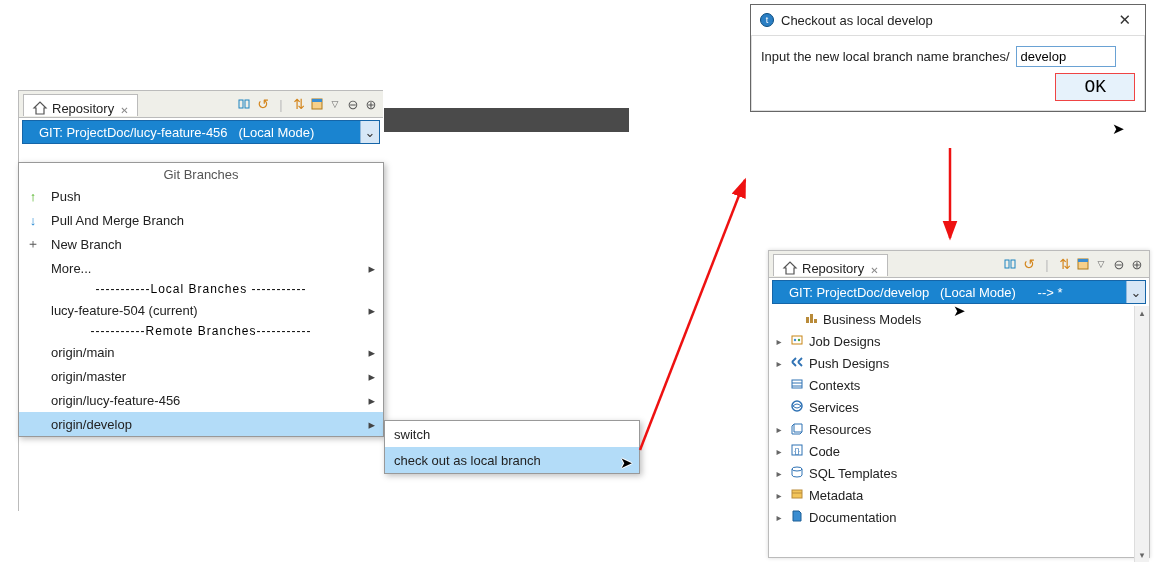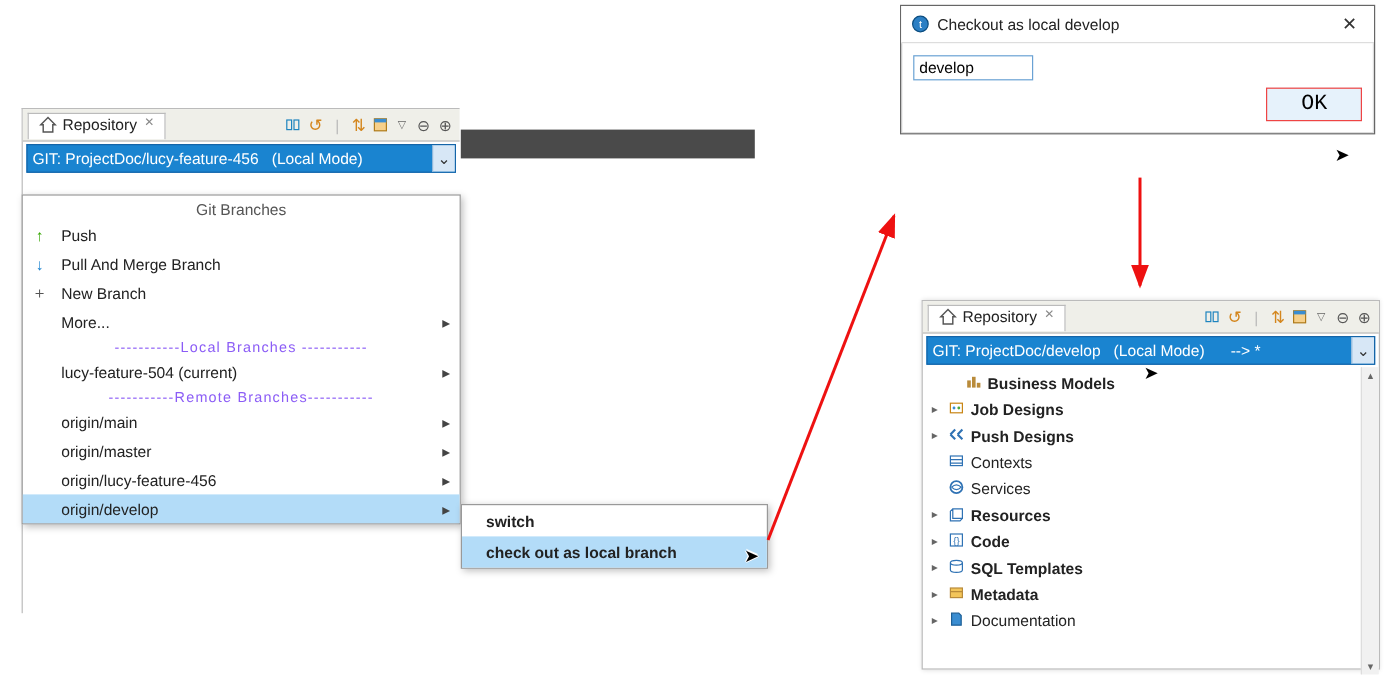--- a/index.html
+++ b/index.html
@@ -28,38 +28,38 @@
     padding: 0 4px;
     gap: 2px;
   }
   .tbicon { width:16px; height:16px; display:flex; align-items:center; justify-content:center; font-size:12px;}
   .tab {
     background:#fff;
     border:1px solid #bbb;
     border-bottom:none;
     padding:1px 8px 0 8px;
     display:flex;
-    align-items:flex-start;
+    align-items:flex-end;
     height:20px;
     gap:4px;
     position:relative;
     top:1px;
   }
   .tab .close { color:#888; font-size:10px; margin-left:2px;}
   .spacer { flex:1;}
   .combo {
     display:flex;
     align-items:center;
     background:#1a84d0;
     color:#fff;
     border:1px solid #1565a8;
     height:22px;
     margin:2px 3px;
   }
-  .combo .label { padding:0 4px; white-space:pre; flex:1;}
+  .combo .label { padding:0 16px; white-space:pre; flex:1;}
   .combo .drop {
     width:18px;
     display:flex; align-items:center; justify-content:center;
     background:#d7e7f6;
     color:#333;
     border-left:1px solid #8fb8dc;
     height:100%;
   }
   .menu {
     position:absolute;
@@ -70,29 +70,29 @@
   .menu-title { text-align:center; color:#555; padding:4px 0 2px 0;}
   .menu-row {
     display:flex;
     align-items:center;
     height:24px;
     padding:0 8px 0 6px;
     gap:10px;
   }
   .menu-row .arrow { margin-left:auto; color:#444;}
   .menu-row.hover { background:#b3dcf8;}
-  .menu-sep { color:#8b5cf6; text-align:center; font-size:12px; letter-spacing:1px; padding:2px 0;}
+  .menu-sep { color:#000000; text-align:center; font-size:12px; letter-spacing:1px; padding:2px 0;}
   .mi-icon { width:16px; text-align:center; font-size:13px;}
   .sub-menu {
     position:absolute;
     background:#fff;
     border:1px solid #999;
     box-shadow: 2px 2px 6px rgba(0,0,0,0.25);
   }
-  .sub-menu .menu-row { padding-left:20px; padding-right:20px; height:26px;font-weight:bold; }
+  .sub-menu .menu-row { padding-left:9px; padding-right:20px; height:26px; }
   .dialog {
     position:absolute;
     border:1px solid #666;
     background:#fff;
     box-shadow:0 0 0 1px #ddd inset;
   }
   .dialog-title {
     display:flex;
     align-items:center;
     height:30px;
@@ -111,21 +111,21 @@
     padding:3px 28px;
     font-family:Liberation Mono, monospace;
     font-size:18px;
   }
   .tree { padding:2px 0 6px 4px; position:relative;}
   .tree-row { display:flex; align-items:center; height:22px; gap:4px; padding-right:4px;}
   .tree-row .exp { width:12px; color:#666; font-size:10px; text-align:center;}
   .tree-row .exp.blank { color:transparent;}
   .tree-row .ticon { width:16px; text-align:center; font-size:12px;}
   .tree-row .lbl { }
-  .tree-row.bold .lbl { font-weight:700;}
+  .tree-row.bold .lbl { font-weight:400;}
   .scrollbar { position:absolute; right:0; top:0; bottom:0; width:14px; background:#f1f1f1; border-left:1px solid #ddd;}
   .scroll-up, .scroll-down { height:14px; display:flex; align-items:center; justify-content:center; color:#666; font-size:9px;}
   svg.arrow-red { position:absolute; pointer-events:none;}
   .cursor { position:absolute; font-size:15px; color:#000; text-shadow: -1px 0 #fff, 1px 0 #fff, 0 -1px #fff, 0 1px #fff;}
   .dark-strip { position:absolute; background:#4a4a4a;}
   .toolbar .tool { width:16px; height:16px; display:flex; align-items:center; justify-content:center;}
   .toolbar .tool svg { width:14px; height:14px;}
 </style>
 </head>
 <body>
@@ -232,20 +232,21 @@
     <span class="tbicon">
       <svg viewBox="0 0 16 16">
           <circle cx="8" cy="8" r="6.5" fill="#2b7fc4" stroke="#0b4d80"></circle>
           <text x="8" y="11" text-anchor="middle" font-size="9" fill="#fff">t</text>
         </svg>
     </span>
     <span>Checkout as local develop</span>
     <span class="dialog-close">✕</span>
   </div>
   <div class="dialog-body">
+    <span>Input the new local branch name branches/</span>
     <input type="text" value="develop" style="">
   </div>
   <div class="dialog-buttons">
     <button>OK</button>
   </div>
 </div>
 <div class="cursor" style="left:1112px; top:120px;">➤</div>
 
 <div class="panel" style="left:768px; top:250px; width:380px; height:306px; border-color:#bbb;">
   <div class="toolbar">

